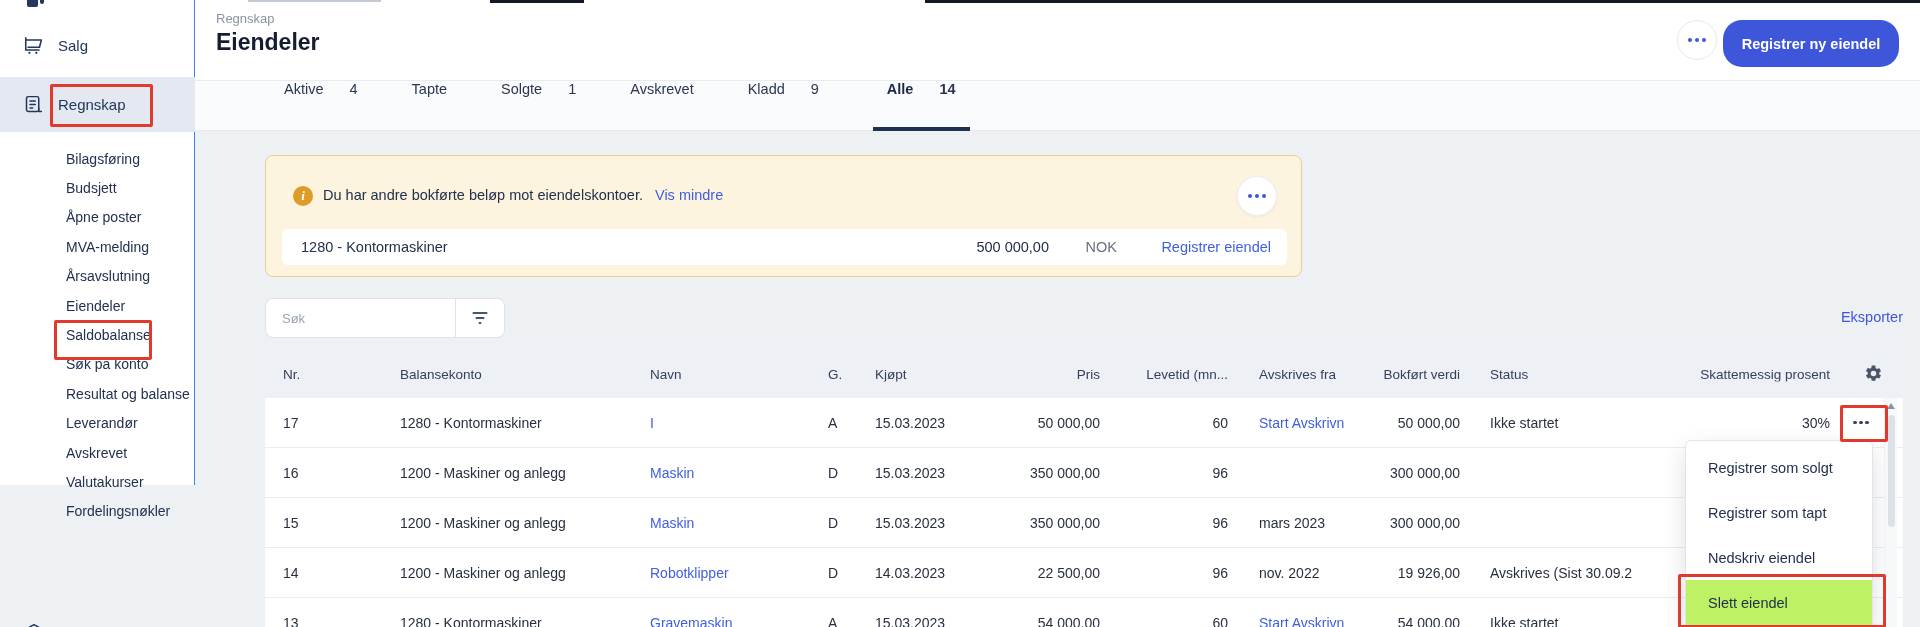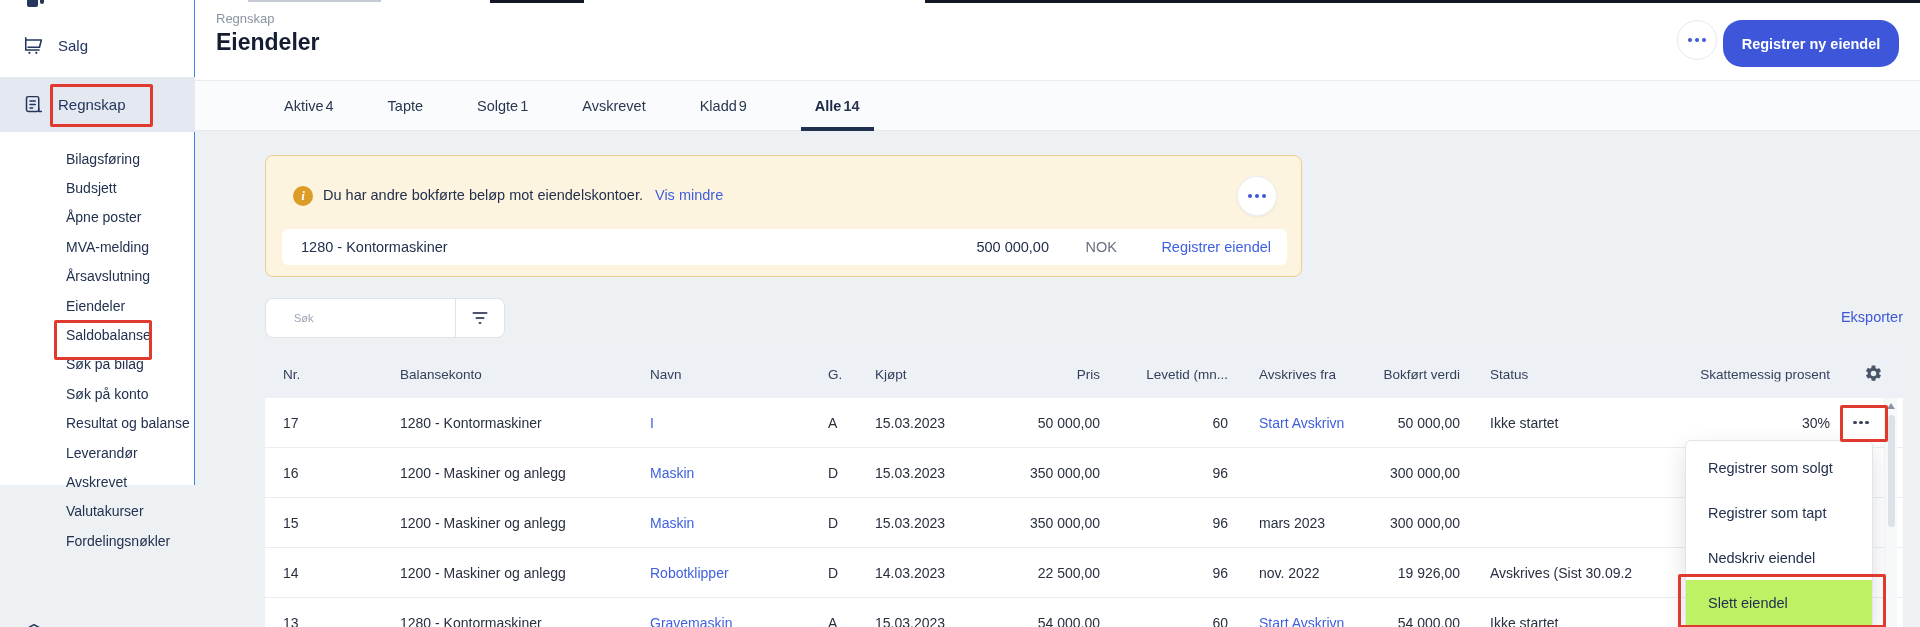--- a/index.html
+++ b/index.html
@@ -43,21 +43,21 @@
     background:#3e57da;color:#fff;font-size:14.5px;font-weight:600;border:none;cursor:pointer;
     display:flex;align-items:center;justify-content:center;font-family:inherit}
   .dots3{width:4px;height:4px;border-radius:50%;background:currentColor;
     box-shadow:7px 0 0 currentColor,14px 0 0 currentColor;margin-right:14px}
   .blue-dots{color:#3e57da}
 
   
   .tabs{position:absolute;left:195px;top:81px;width:1725px;height:50px;background:#fafbfd;
     border-bottom:1px solid #e5e8ed;box-sizing:border-box;display:flex;align-items:stretch;
     padding-left:89px;gap:54px;z-index:2}
-  .tab{display:flex;align-items:center;gap:2px;font-size:14.5px;color:#2a3650;
+  .tab{display:flex;align-items:flex-start;gap:26px;font-size:14.5px;color:#2a3650;
     position:relative;cursor:pointer;white-space:nowrap}
   .tab-count{color:#2a3650}
   .tab.active{padding:0 14px;font-weight:700;color:#1d2a45}
   .tab.active::after{content:"";position:absolute;left:0;right:0;bottom:-1px;height:4px;background:#20304f}
 
   
   .banner{position:absolute;left:265px;top:155px;width:1037px;height:122px;background:#fcf4de;
     border:1px solid #ebcd96;border-radius:8px;box-sizing:border-box;z-index:2}
   .warn-ic{position:absolute;left:27px;top:30px;width:20px;height:20px;border-radius:50%;
     background:#dd9b28;color:#fff;font-size:13px;font-weight:700;display:flex;align-items:center;
@@ -72,21 +72,21 @@
   .banner-row>span{position:absolute;top:50%;transform:translateY(-50%);white-space:nowrap}
   .br-acc{left:19px}
   .br-amt{right:238px}
   .br-cur{right:170px;color:#68707f}
   .br-act{right:16px;color:#3e5fe0;cursor:pointer}
 
   
   .search-wrap{position:absolute;left:265px;top:298px;width:240px;height:40px;z-index:2}
   .search-input{position:absolute;left:0;top:0;width:190px;height:40px;box-sizing:border-box;
     background:#fff;border:1px solid #dfe3e9;border-right:none;border-radius:8px 0 0 8px;
-    padding:0 12px 0 28px;font-size:11px;color:#8b5cf6;font-family:inherit;outline:none}
+    padding:0 12px 0 16px;font-size:13px;color:#8b5cf6;font-family:inherit;outline:none}
   .search-input::placeholder{color:#9aa3b2}
   .filter-btn{position:absolute;left:190px;top:0;width:50px;height:40px;box-sizing:border-box;
     background:#fff;border:1px solid #dfe3e9;border-radius:0 8px 8px 0;cursor:pointer;
     display:flex;align-items:center;justify-content:center}
   .filter-ic{width:16px;height:14px;position:relative}
   .filter-ic i{position:absolute;left:50%;transform:translateX(-50%);height:2px;background:#49556b;border-radius:1px}
   .filter-ic .f1{top:1px;width:15px}.filter-ic .f2{top:6px;width:9px}.filter-ic .f3{top:11px;width:3px}
   .export-link{position:absolute;right:17px;top:309px;font-size:14.5px;color:#3e57da;cursor:pointer;z-index:2}
 
   
@@ -185,21 +185,20 @@
       <li class="sb-sub-item">Åpne poster</li>
 
       <li class="sb-sub-item">MVA-melding</li>
 
       <li class="sb-sub-item">Årsavslutning</li>
 
       <li class="sb-sub-item">Eiendeler</li>
 
       <li class="sb-sub-item">Saldobalanse</li>
 
-      <li class="sb-sub-item">Søk på bilag</li>
 
       <li class="sb-sub-item">Søk på konto</li>
 
       <li class="sb-sub-item">Resultat og balanse</li>
 
       <li class="sb-sub-item">Leverandør</li>
 
       <li class="sb-sub-item">Avskrevet</li>
 
       <li class="sb-sub-item">Valutakurser</li>

